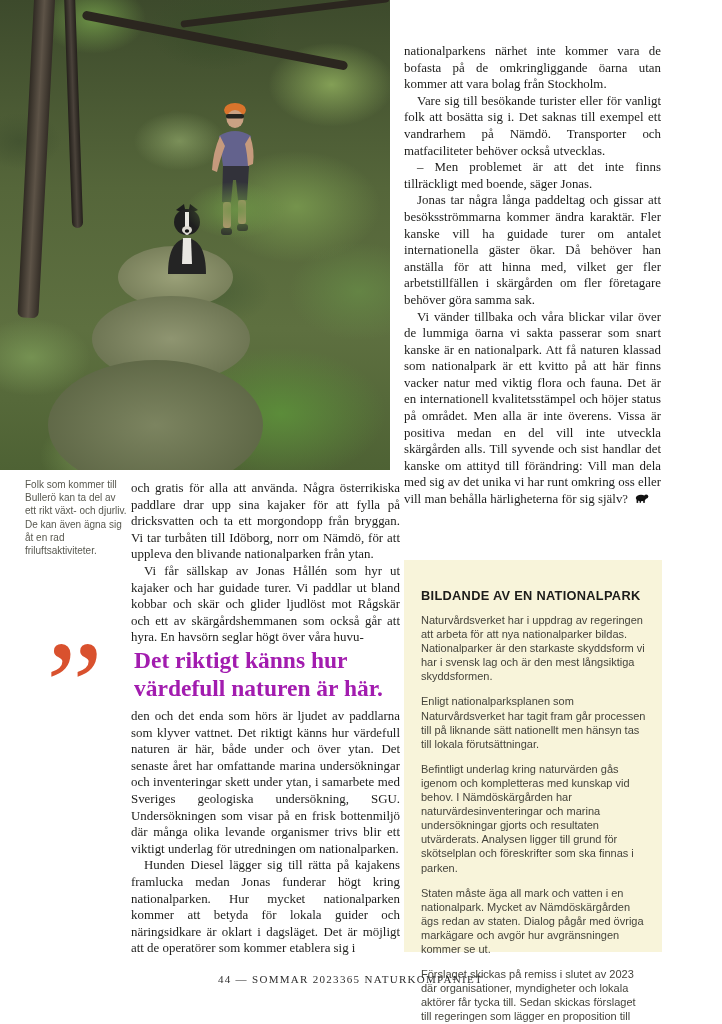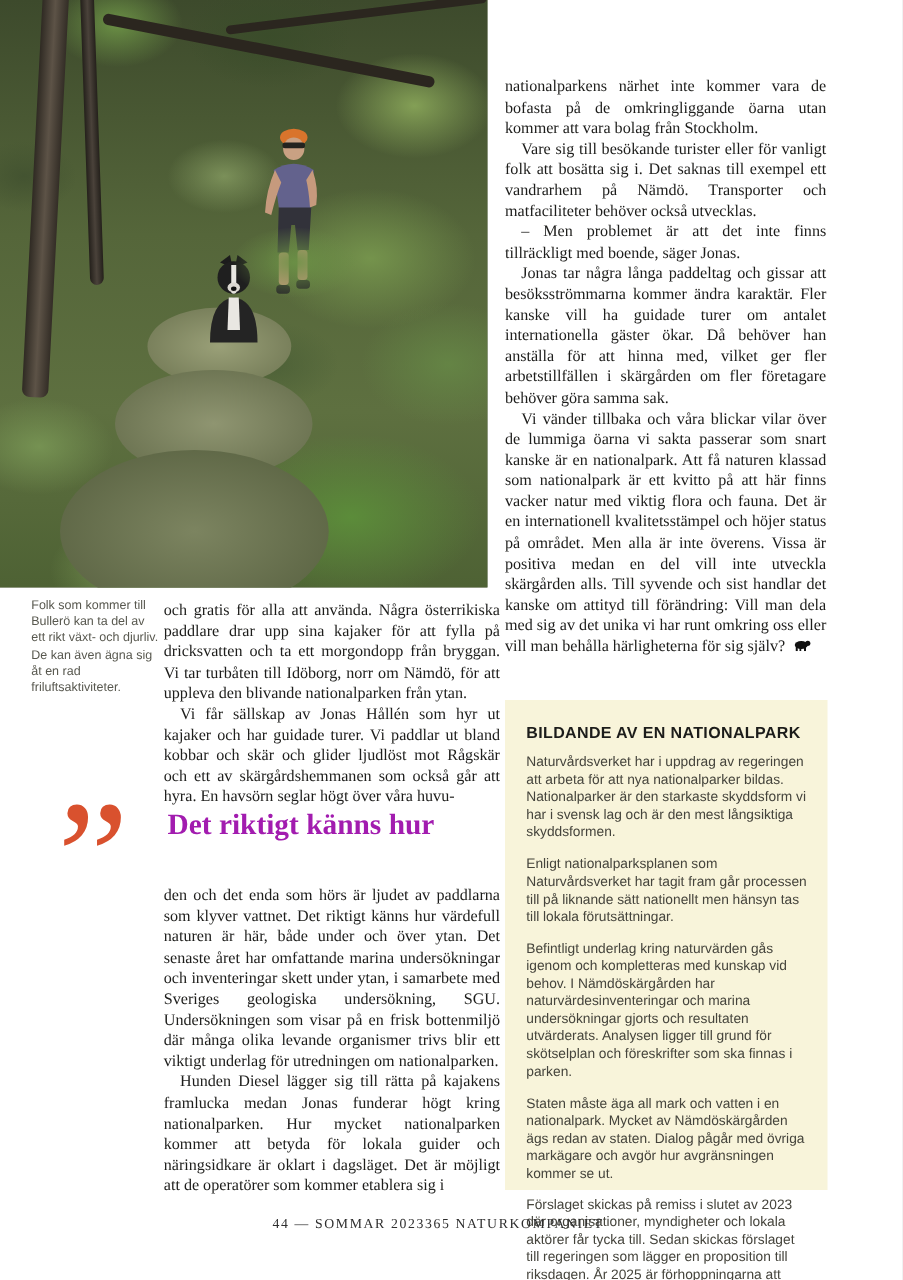--- a/index.html
+++ b/index.html
@@ -54,37 +54,37 @@
         hyphens:auto; -webkit-hyphens:auto; }
   .bt p { margin:0; }
   .bt p.ind { text-indent:13px; }
   .caption {
     position:absolute; left:25px; top:478px; width:104px;
     font-family:"Liberation Sans", sans-serif; font-size:10px; line-height:13.2px;
     color:#58584f; text-align:left;
   }
   .col-mid-1 { position:absolute; left:131px; top:480px; width:269px; }
   .col-mid-2 { position:absolute; left:131px; top:708px; width:269px; }
-  .col-right { position:absolute; left:404px; top:61px; width:257px; }
+  .col-right { position:absolute; left:404px; top:43px; width:257px; }
 
   
   .qmark {
     position:absolute; left:46px; top:622px; width:90px; height:110px;
     font-size:128px; line-height:1; color:#d9512e; overflow:visible;
     font-family:"Liberation Serif", serif;
   }
   .qtext {
     position:absolute; left:134px; top:646px; width:300px;
     font-weight:bold; font-size:23.5px; line-height:28px; color:#a21caf;
   }
 
   
   .info-box {
     position:absolute; left:404px; top:560px; width:258px; height:392px;
-    background:#f8f4da; box-sizing:border-box; padding:18px 16px 14px 17px;
+    background:#f8f4da; box-sizing:border-box; padding:28px 16px 14px 17px;
     font-family:"Liberation Sans", sans-serif;
   }
   .info-title { font-size:12.8px; font-weight:bold; letter-spacing:.3px;
     color:#1c1c1a; margin:0 0 10px 0; }
   .info-box p.body { font-size:11px; line-height:14.1px; color:#45443c;
     margin:0 0 11px 0; }
 
   
   .endmark { display:inline-block; vertical-align:baseline; margin-left:3px; }
 
@@ -142,20 +142,21 @@
 
   <div class="bt col-mid-1">
     <p>och gratis för alla att använda. Några österrikiska paddlare drar upp sina kajaker för att fylla på dricksvatten och ta ett morgondopp från bryggan. Vi tar turbåten till Idöborg, norr om Nämdö, för att uppleva den blivande nationalparken från ytan.</p>
     <p class="ind">Vi får sällskap av Jonas Hållén som hyr ut kajaker och har guidade turer. Vi paddlar ut bland kobbar och skär och glider ljudlöst mot Rågskär och ett av skärgårdshemmanen som också går att hyra. En havsörn seglar högt över våra huvu-</p>
   </div>
 
   <div>
     <div class="qmark">”</div>
     <div class="qtext">
       <span>Det riktigt känns hur</span><br>
+      <span>värdefull naturen är här.</span>
     </div>
   </div>
 
   <div class="bt col-mid-2">
     <p>den och det enda som hörs är ljudet av paddlarna som klyver vattnet. Det riktigt känns hur värdefull naturen är här, både under och över ytan. Det senaste året har omfattande marina undersökningar och inventeringar skett under ytan, i samarbete med Sveriges geologiska undersökning, SGU. Undersökningen som visar på en frisk bottenmiljö där många olika levande organismer trivs blir ett viktigt underlag för utredningen om nationalparken.</p>
     <p class="ind">Hunden Diesel lägger sig till rätta på kajakens framlucka medan Jonas funderar högt kring nationalparken. Hur mycket nationalparken kommer att betyda för lokala guider och näringsidkare är oklart i dagsläget. Det är möjligt att de operatörer som kommer etablera sig i</p>
   </div>
 
   <div class="bt col-right">
     <p>nationalparkens närhet inte kommer vara de bofasta på de omkringliggande öarna utan kommer att vara bolag från Stockholm.</p>

